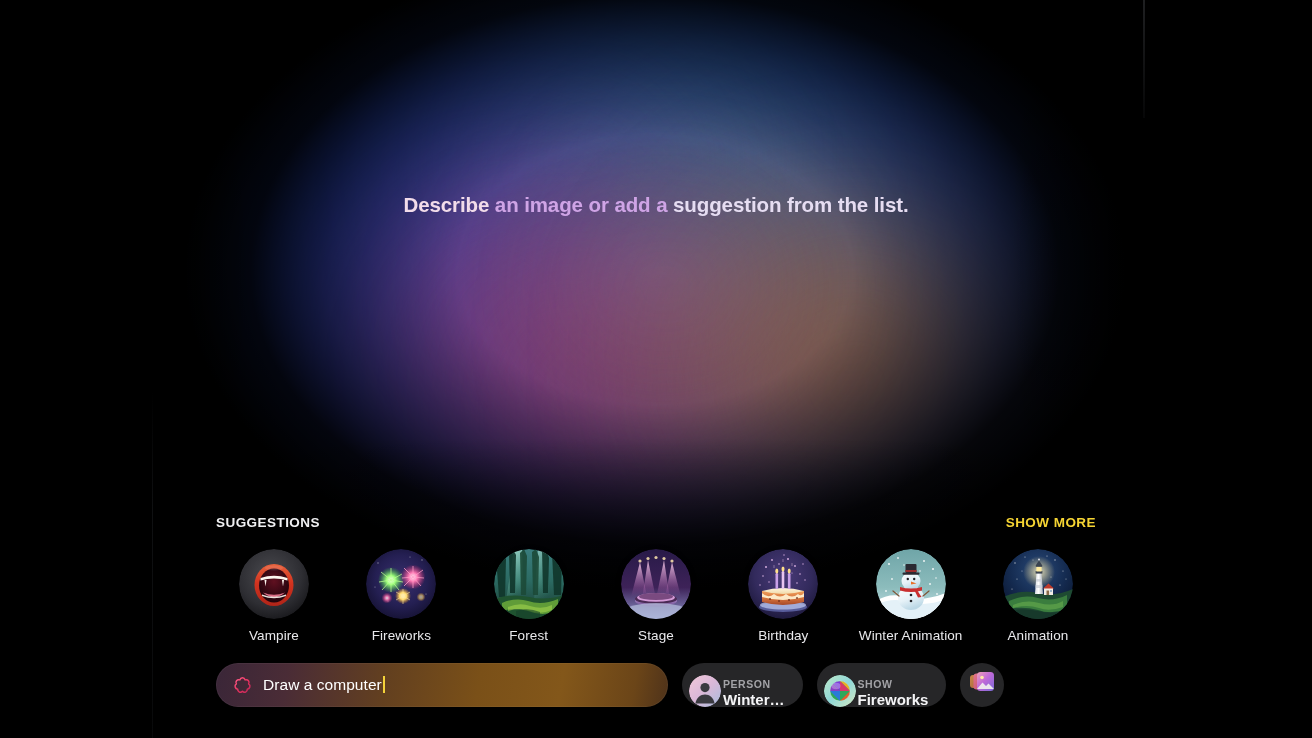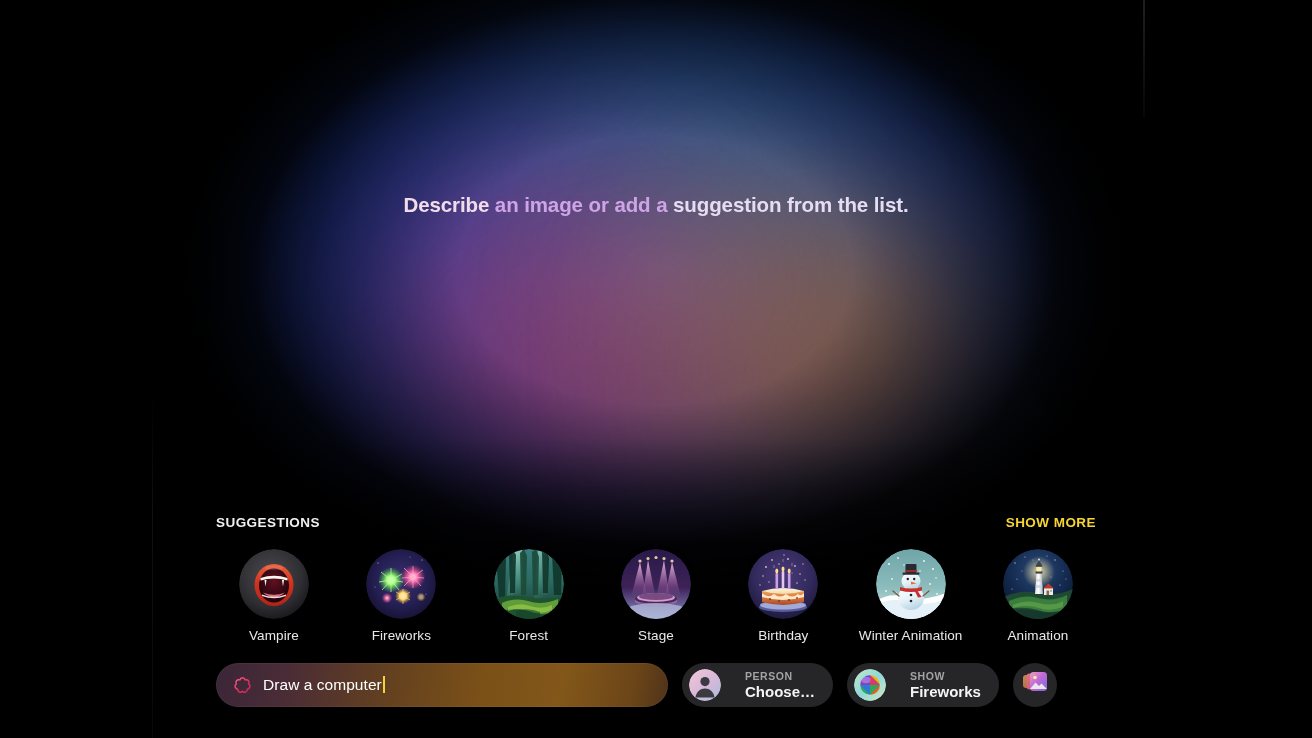--- a/index.html
+++ b/index.html
@@ -99,21 +99,21 @@
   .prompt-icon { width:21px; height:21px; flex:none; margin-right:10px; }
   .prompt-text {
     font-size:15.5px; color:#ffffff; letter-spacing:0.05px; white-space:nowrap;
   }
   .caret {
     display:inline-block; width:2px; height:17px; background:#f4d23a;
     margin-left:1px; vertical-align:-3px;
   }
   .pill {
     height:44px; border-radius:22px; background:#262628;
-    display:flex; align-items:center; padding:0 18px 0 7px; gap:24px;
+    display:flex; align-items:flex-end; padding:0 18px 0 7px; gap:2px;
     cursor:pointer;
   }
   .pill-icon { width:32px; height:32px; border-radius:50%; flex:none; position:relative; overflow:hidden; }
   .pill-texts { display:flex; flex-direction:column; justify-content:center; line-height:1; }
   .pill-kicker { font-size:10.5px; font-weight:bold; letter-spacing:0.55px; color:#a3a3a7; margin-bottom:3px; }
   .pill-value { font-size:15px; font-weight:bold; color:#f4f4f6; white-space:nowrap; }
   .icon-btn {
     width:44px; height:44px; border-radius:50%; background:#262628;
     display:flex; align-items:center; justify-content:center; cursor:pointer; flex:none;
   }
@@ -564,21 +564,21 @@
                 <stop offset="100%" stop-color="#a8bddd"></stop>
             </linearGradient>
           </defs>
           <circle cx="16" cy="16" r="16" fill="url(#avg)"></circle>
           <circle cx="16" cy="12.6" r="4.6" fill="#3a3a40"></circle>
           <path d="M6.4 28.5 C7.6 22.6 11.4 19.6 16 19.6 C20.6 19.6 24.4 22.6 25.6 28.5 Z" fill="#3a3a40"></path>
         </svg>
       </span>
       <span class="pill-texts">
         <span class="pill-kicker">PERSON</span>
-        <span class="pill-value">Choose…</span>
+        <span class="pill-value">Winter…</span>
       </span>
     </div>
 
     <div class="pill">
       <span class="pill-icon">
         <svg width="32" height="32" viewBox="0 0 32 32">
           <defs>
             <linearGradient id="ringg" x1="0" y1="0" x2="1" y2="1">
               <stop offset="0%" stop-color="#bfe8c8"></stop>
                 <stop offset="50%" stop-color="#8fd8d8"></stop>

